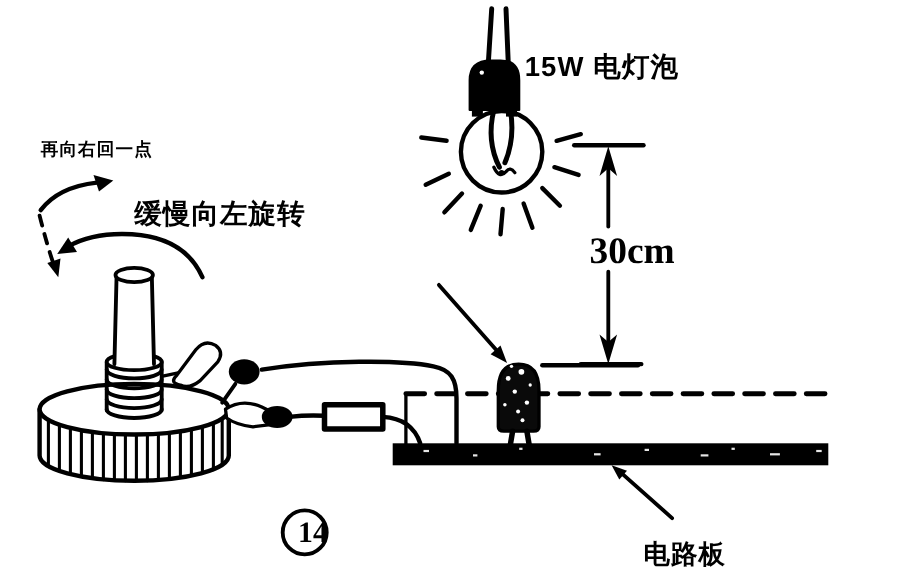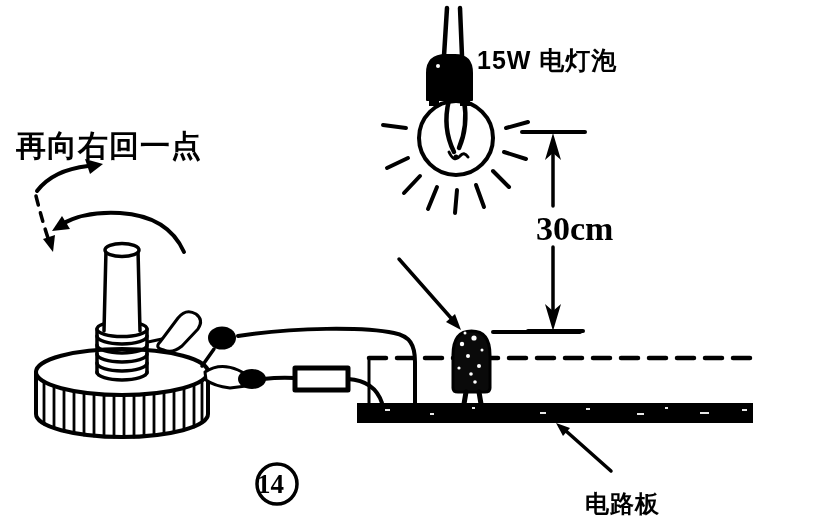--- a/index.html
+++ b/index.html
@@ -8,21 +8,21 @@
     overflow:hidden;font-family:"Liberation Sans","DejaVu Sans",sans-serif;color:#000;
   }
   .canvas svg{position:absolute;left:0;top:0;}
   .lbl{
     position:absolute;font-weight:bold;color:#000;white-space:nowrap;
     font-family:"Liberation Sans","DejaVu Sans",sans-serif;letter-spacing:1px;
   }
   .lbl-serif{font-family:"Liberation Serif","DejaVu Serif",serif;letter-spacing:0;}
   .fig-num{
     position:absolute;left:257px;top:464px;width:41px;height:41px;
-    text-align:left;line-height:41px;font-size:27px;font-weight:bold;
+    text-align:right;line-height:41px;font-size:27px;font-weight:bold;
     font-family:"Liberation Serif","DejaVu Serif",serif;
   }
 </style>
 </head>
 <body>
 
 <div class="canvas">
 
   <svg width="837" height="517" viewBox="0 0 837 517" fill="none" stroke="#000" stroke-linecap="round" stroke-linejoin="round">
 
@@ -169,22 +169,23 @@
 
       <path d="M184 252 Q168 216 120 213 Q85 211 62 224" stroke-width="4"></path>
       <polygon points="52,231 62,216 70,229" fill="#000" stroke="none"></polygon>
     </g>
 
     <circle cx="277" cy="484" r="20" stroke-width="3.5" fill="#fff"></circle>
   </svg>
 
   <div class="lbl" style="left:477px;top:44px;font-size:25px;">15W 电灯泡</div>
 
-  <div class="lbl" style="left:16px;top:126px;font-size:30px;">再向右回一点</div>
+  <div class="lbl" style="left:37px;top:126px;font-size:16px;">再向右回一点</div>
 
+  <div class="lbl" style="left:122px;top:178px;font-size:25px;">缓慢向左旋转</div>
 
 
   <div class="lbl lbl-serif" style="left:536px;top:210px;font-size:34px;">30cm</div>
 
   <div class="lbl" style="left:585px;top:488px;font-size:24px;">电路板</div>
 
   <div class="fig-num">14</div>
 </div>
 
 </body></html>

